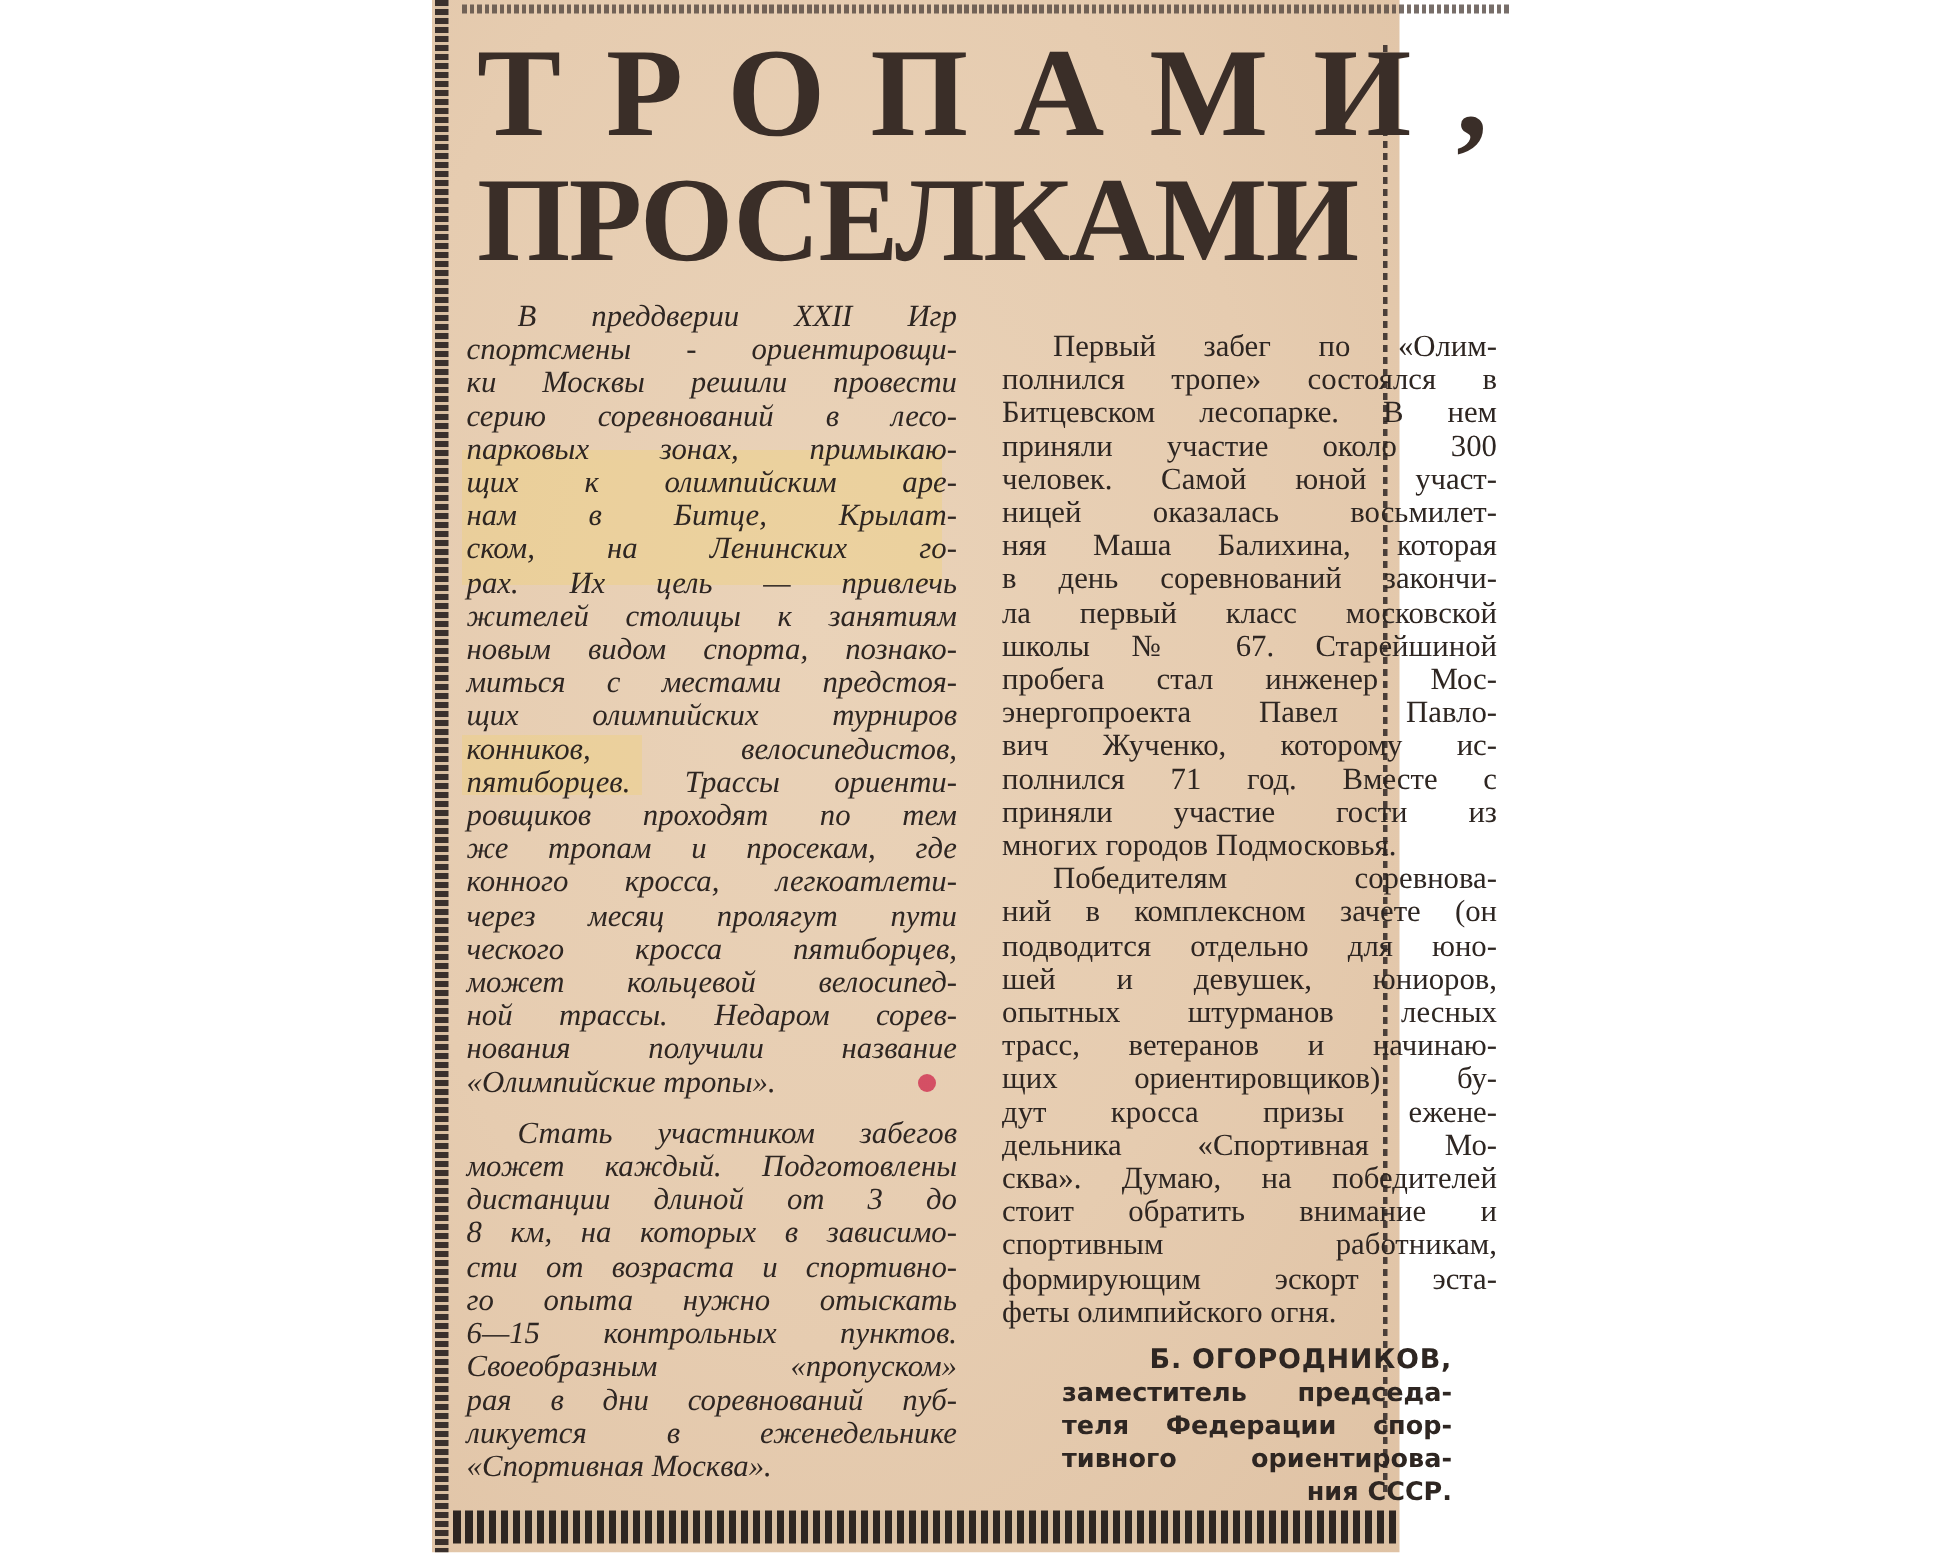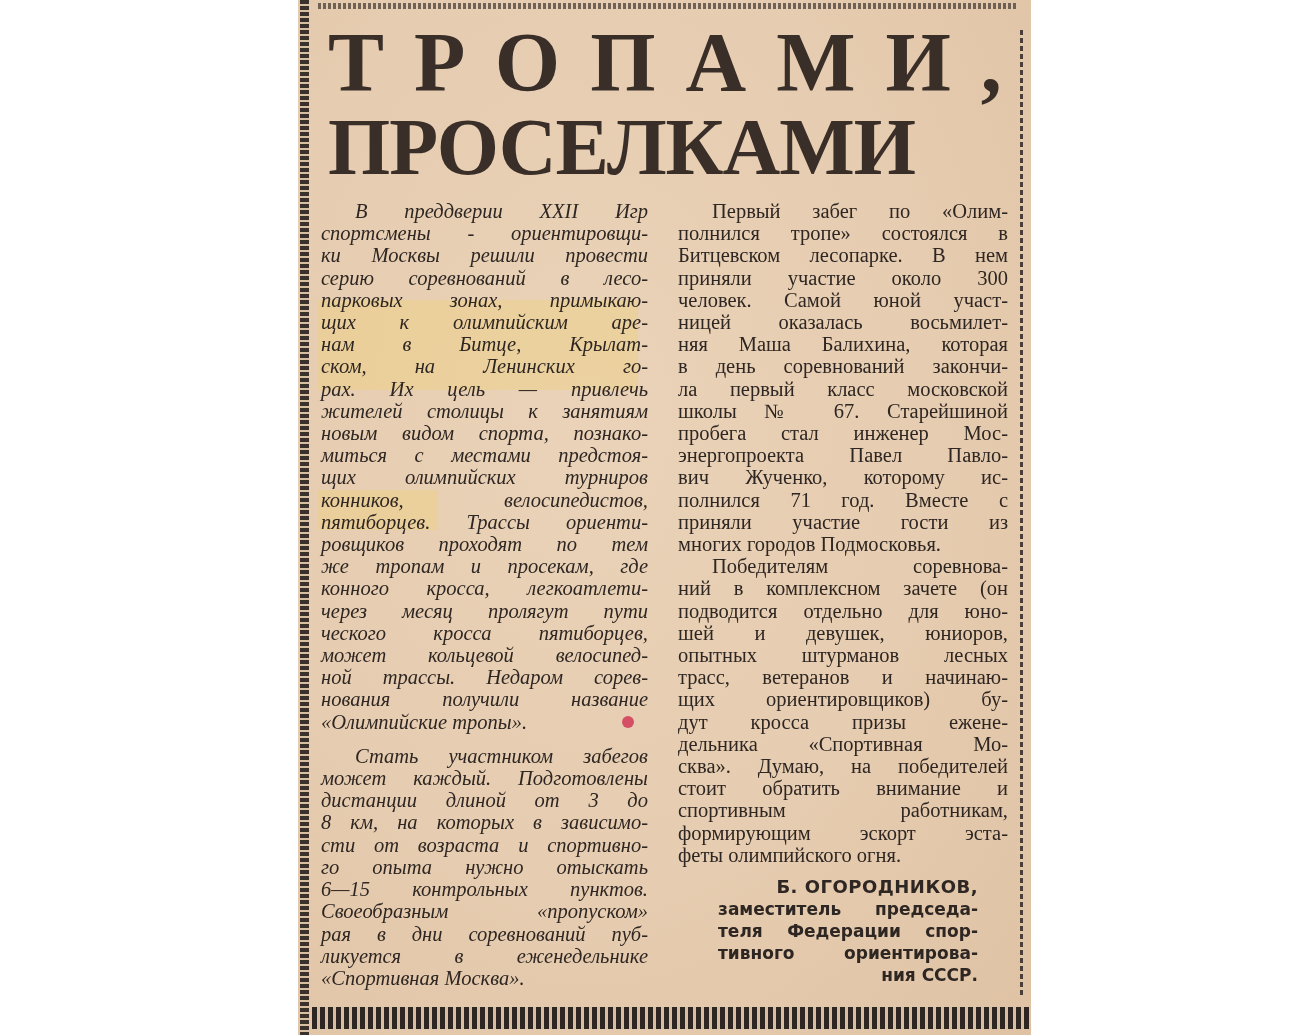--- a/index.html
+++ b/index.html
@@ -1,21 +1,21 @@
 <!DOCTYPE html>
 <html><head>
 <meta charset="utf-8">
 <style>
   html, body { margin:0; padding:0; }
   body {
     width:1293px; height:1035px; background:#ffffff; position:relative; overflow:hidden;
     font-family: "DejaVu Serif", "Liberation Serif", serif;
   }
   .clip {
-    position:absolute; left:298px; top:0; width:733px; height:1035px;
+    position:absolute; left:288px; top:0; width:645px; height:1035px;
     background: radial-gradient(ellipse at 40% 40%, #ead3b9 0%, #e6ccb0 55%, #dfc2a4 100%);
     color:#2e2622;
   }
   .left-border {
     position:absolute; left:2px; top:0; width:9px; height:1035px;
     background: repeating-linear-gradient(to bottom, #3a302c 0 4px, #d9bfa2 4px 6px);
   }
   .top-wavy {
     position:absolute; left:20px; top:3px; width:700px; height:6px;
     background: repeating-linear-gradient(90deg, #4a3e38 0 3px, transparent 3px 5px);
@@ -111,21 +111,21 @@
         <span class="line">го опыта нужно отыскать</span>
         <span class="line">6—15 контрольных пунктов.</span>
         <span class="line">Своеобразным «пропуском»</span>
         <span class="line">рая в дни соревнований пуб-</span>
         <span class="line">ликуется в еженедельнике</span>
         <span class="line last">«Спортивная Москва».</span>
       </p>
   </div>
 
   <div class="col right">
-    <p class="indent" id="rp1" style="text-indent: 0px;">
+    <p class="indent" id="rp1" style="text-indent: 0px; margin-top: 20px;">
         <span class="line" style="padding-left: 34px;">Первый забег по «Олим-</span>
         <span class="line">полнился тропе» состоялся в</span>
         <span class="line">Битцевском лесопарке. В нем</span>
         <span class="line">приняли участие около 300</span>
         <span class="line">человек. Самой юной участ-</span>
         <span class="line">ницей оказалась восьмилет-</span>
         <span class="line">няя Маша Балихина, которая</span>
         <span class="line">в день соревнований закончи-</span>
         <span class="line">ла первый класс московской</span>
         <span class="line">школы № 67. Старейшиной</span>

